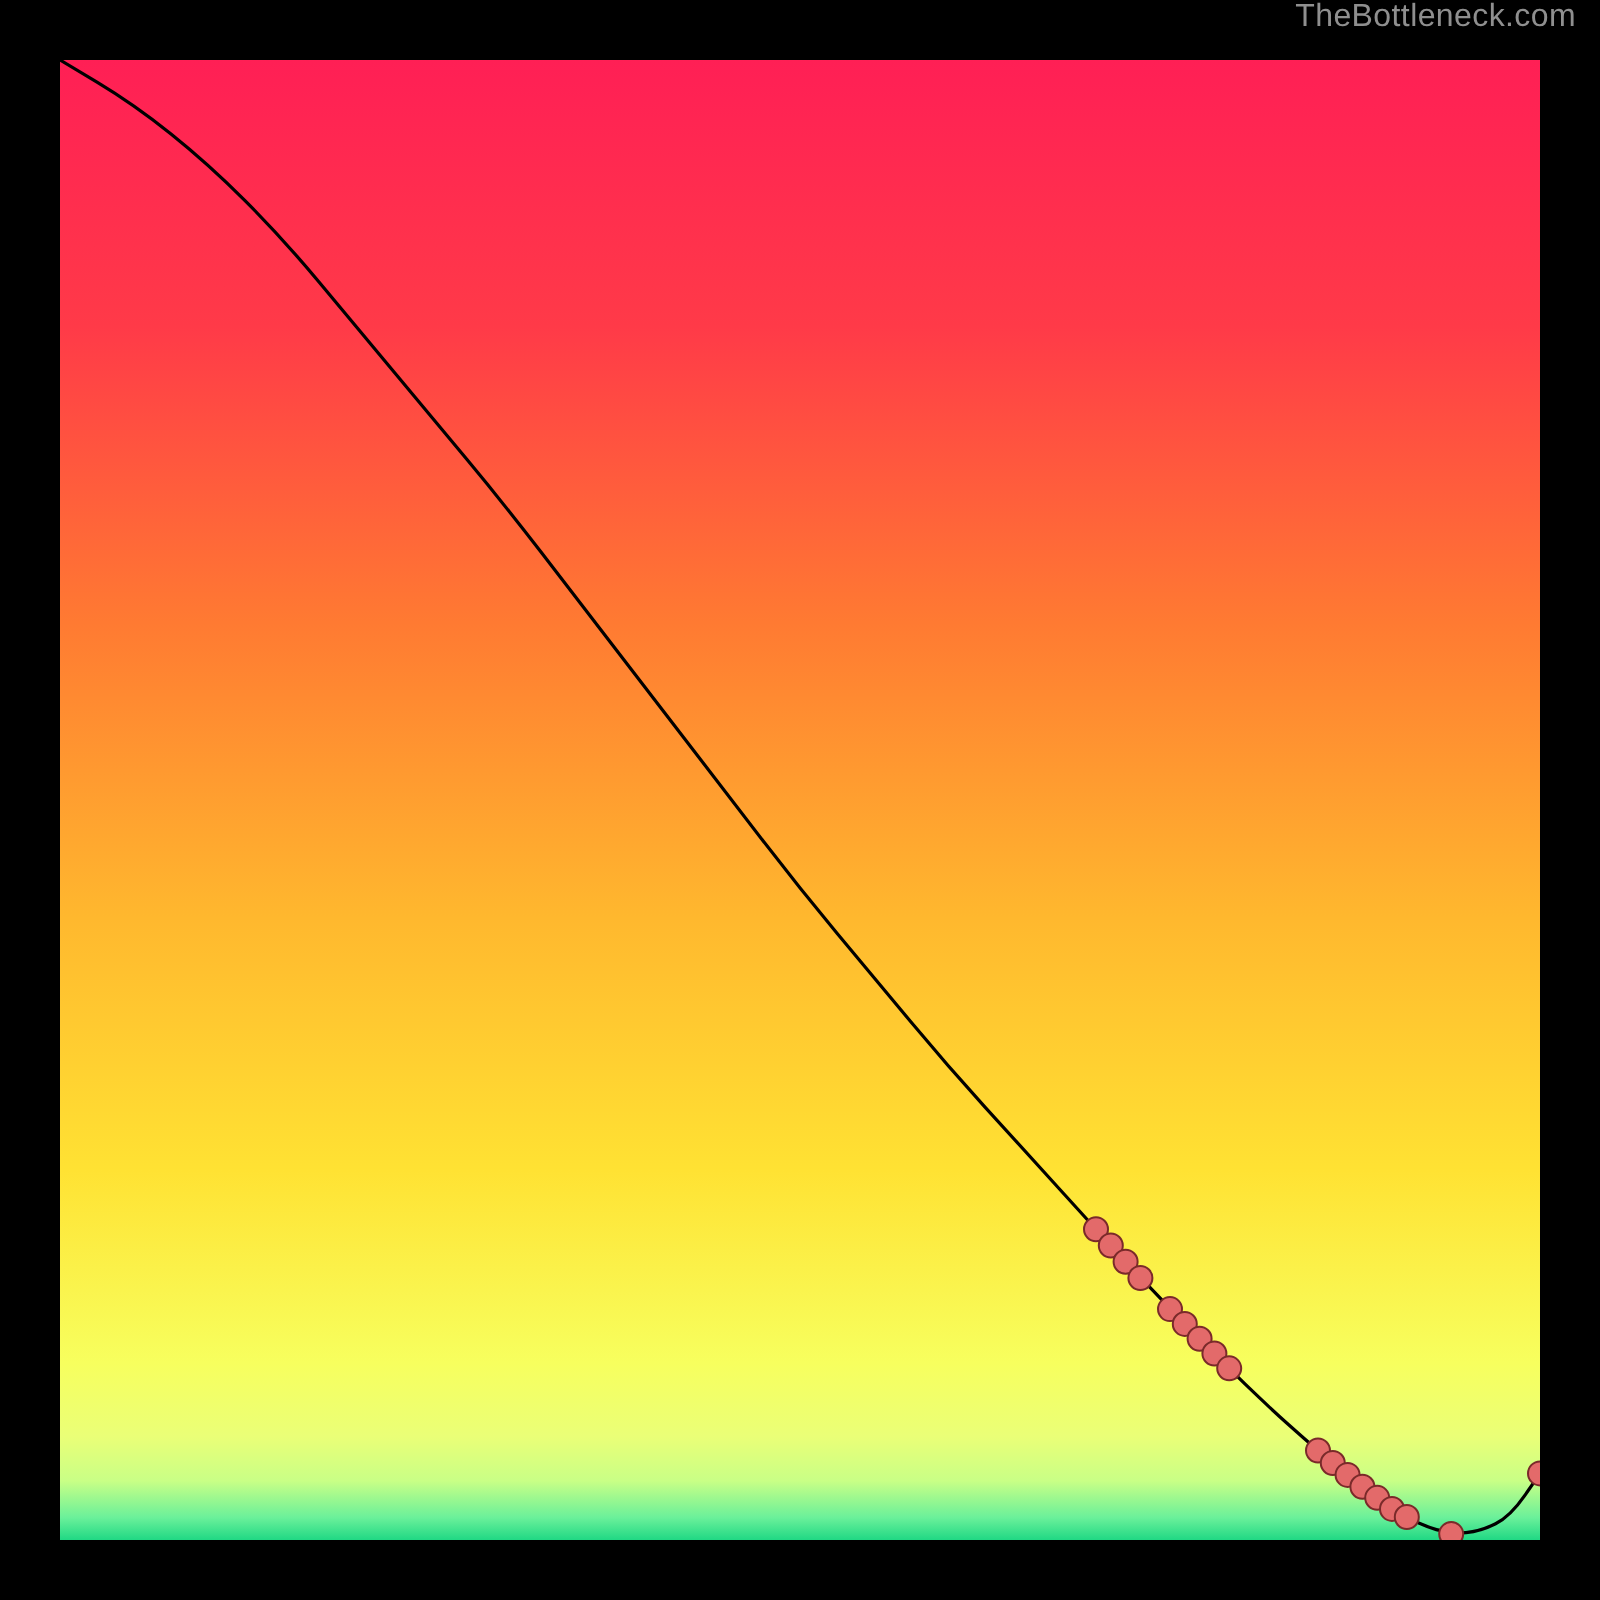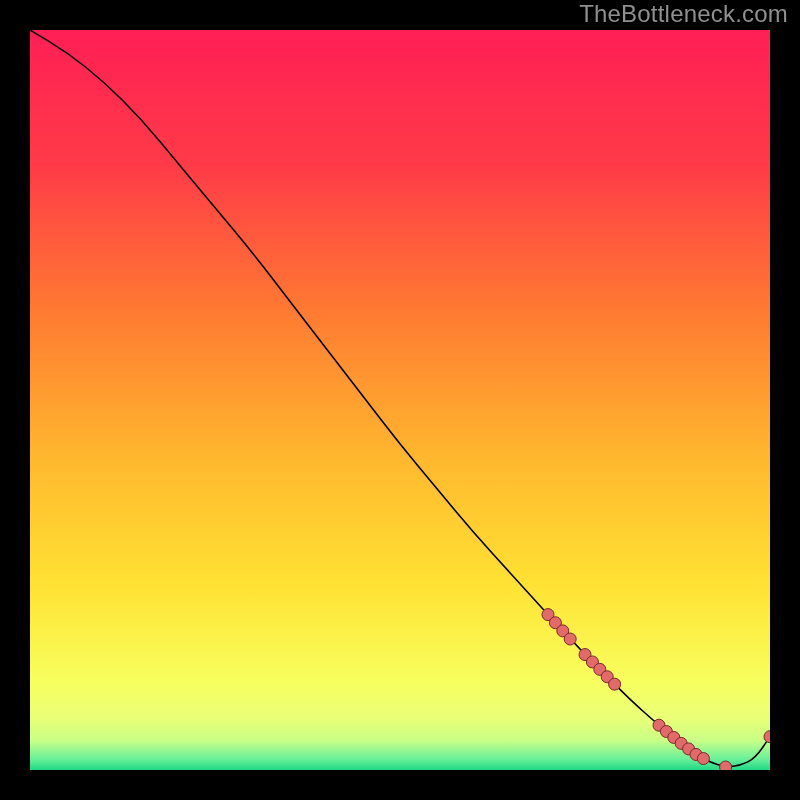--- a/index.html
+++ b/index.html
@@ -15,21 +15,21 @@
     position: relative;
     width: 800px;
     height: 800px;
     background: #000;
   }
   .watermark {
     position: absolute;
     top: 0;
     right: 12px;
     color: #8f8f8f;
-    font-size: 24px;
+    font-size: 16px;
     font-weight: 500;
     letter-spacing: 0.2px;
     z-index: 5;
   }
   .plot {
     position: absolute;
     left: 30px;
     top: 30px;
     width: 740px;
     height: 740px;

